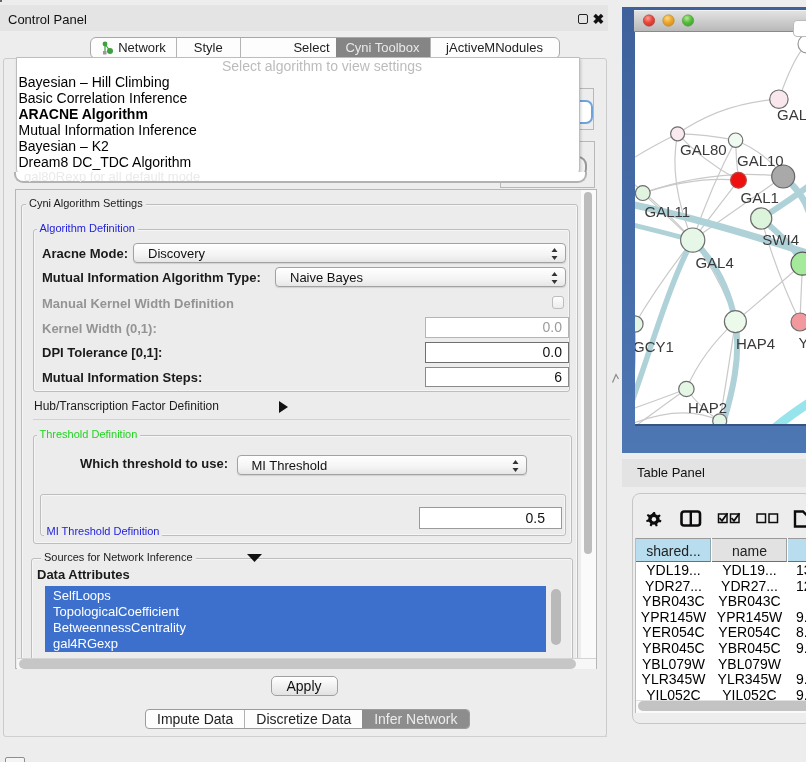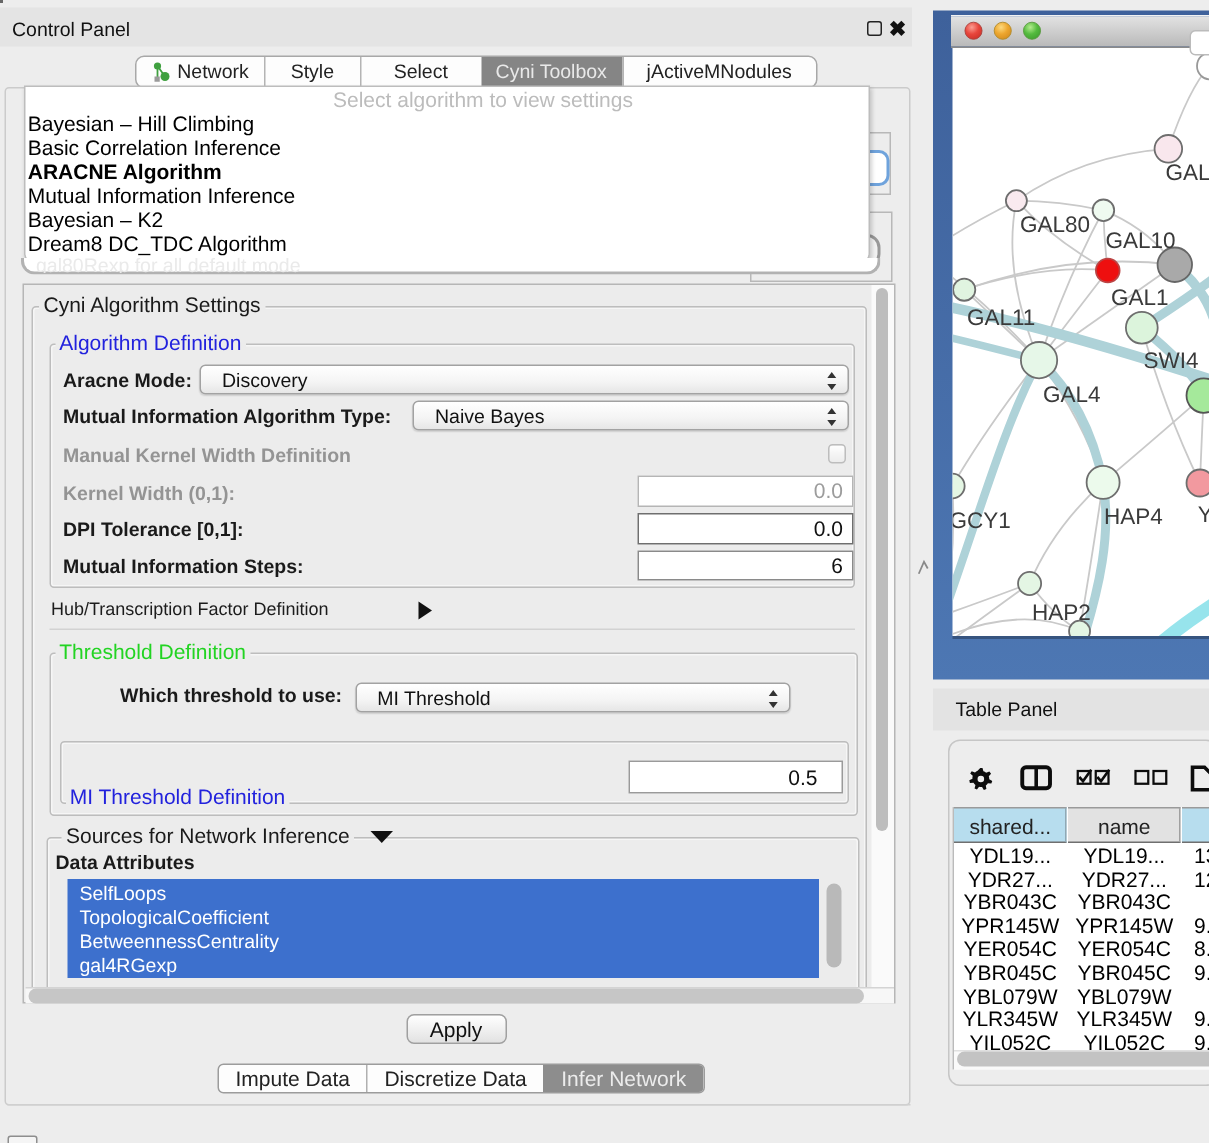--- a/index.html
+++ b/index.html
@@ -5,21 +5,21 @@
 * { margin:0; padding:0; box-sizing:border-box; }
 html,body { width:806px; height:762px; overflow:hidden; background:#ededed;
   font-family:"Liberation Sans", sans-serif; }
 .abs { position:absolute; }
 #stage { position:relative; width:806px; height:762px; overflow:hidden; }
 .lbl { font-weight:bold; font-size:13px; color:#1a1a1a; white-space:nowrap; }
 .dis { color:#949494; }
 .grp { position:absolute; border:1px solid #bdbdbd; border-radius:3px;
   box-shadow:inset 0 0 0 1px rgba(255,255,255,0.55); }
 .gt { position:absolute; background:#ececec; padding:0 3px; white-space:nowrap;
-  font-size:14px; line-height:14px;text-align:center; }
+  font-size:11px; line-height:14px;text-align:center; }
 .inp { position:absolute; background:#fff; text-align:right; font-size:14px;
   color:#111; }
 .combo { position:absolute; border:1px solid #a2a2a2; border-radius:4px;
   background:linear-gradient(#ffffff,#f4f4f4 60%,#e6e6e6);
   box-shadow:0 1px 1px rgba(0,0,0,0.12); font-size:13px; color:#111; }
 .combo .ar { position:absolute; right:6px; top:2px; width:9px; height:16px; }
 </style>
 </head>
 <body>
 <div id="stage">
@@ -35,21 +35,21 @@
 <div class="abs" style="left:90px;top:36.5px;height:22px;display:flex;border:1px solid #a8a8a8;border-radius:6px;overflow:hidden;background:#fdfdfd;">
   <div style="width:86px;display:flex;align-items:center;justify-content:center;font-size:13px;color:#222;border-right:1px solid #b4b4b4;">
     <svg width="13" height="14" viewBox="0 0 13 14" style="margin-right:4px;">
           <circle cx="4" cy="3" r="2.4" fill="#3fa03f"></circle>
           <circle cx="9" cy="10" r="3" fill="#3fa03f"></circle>
           <path d="M4 3 L9 10 M4 3 L4 11" stroke="#3fa03f" stroke-width="1.2" fill="none"></path>
           <rect x="2" y="10" width="3.5" height="3.5" fill="#9a9a9a"></rect>
         </svg>
     Network</div>
   <div style="width:63.5px;display:flex;align-items:center;justify-content:center;font-size:13px;color:#222;border-right:1px solid #b4b4b4;">Style</div>
-  <div style="width:80px;display:flex;align-items:center;justify-content:center;font-size:13px;color:#222;">Select</div>
+  <div style="width:48px;display:flex;align-items:center;justify-content:center;font-size:13px;color:#222;margin-left:47px;">Select</div>
   <div style="width:94px;display:flex;align-items:center;justify-content:center;font-size:13px;color:#e9e9e9;background:#858585;">Cyni Toolbox</div>
   <div style="width:129px;display:flex;align-items:center;justify-content:center;font-size:13px;color:#222;border-left:1px solid #b4b4b4;">jActiveMNodules</div>
 </div>
 
 <div class="abs" style="left:15px;top:189px;width:582px;height:480px;border:1px solid #b6b6b6;background:#ececec;"></div>
 
 <div class="abs" style="left:581px;top:190px;width:15px;height:478px;background:#fafafa;"></div>
 <div class="abs" style="left:583.5px;top:192px;width:8.5px;height:362px;background:#bdbdbd;border-radius:5px;"></div>
 
 <div class="grp" style="left:21px;top:203.5px;width:557px;height:458px;"></div>

